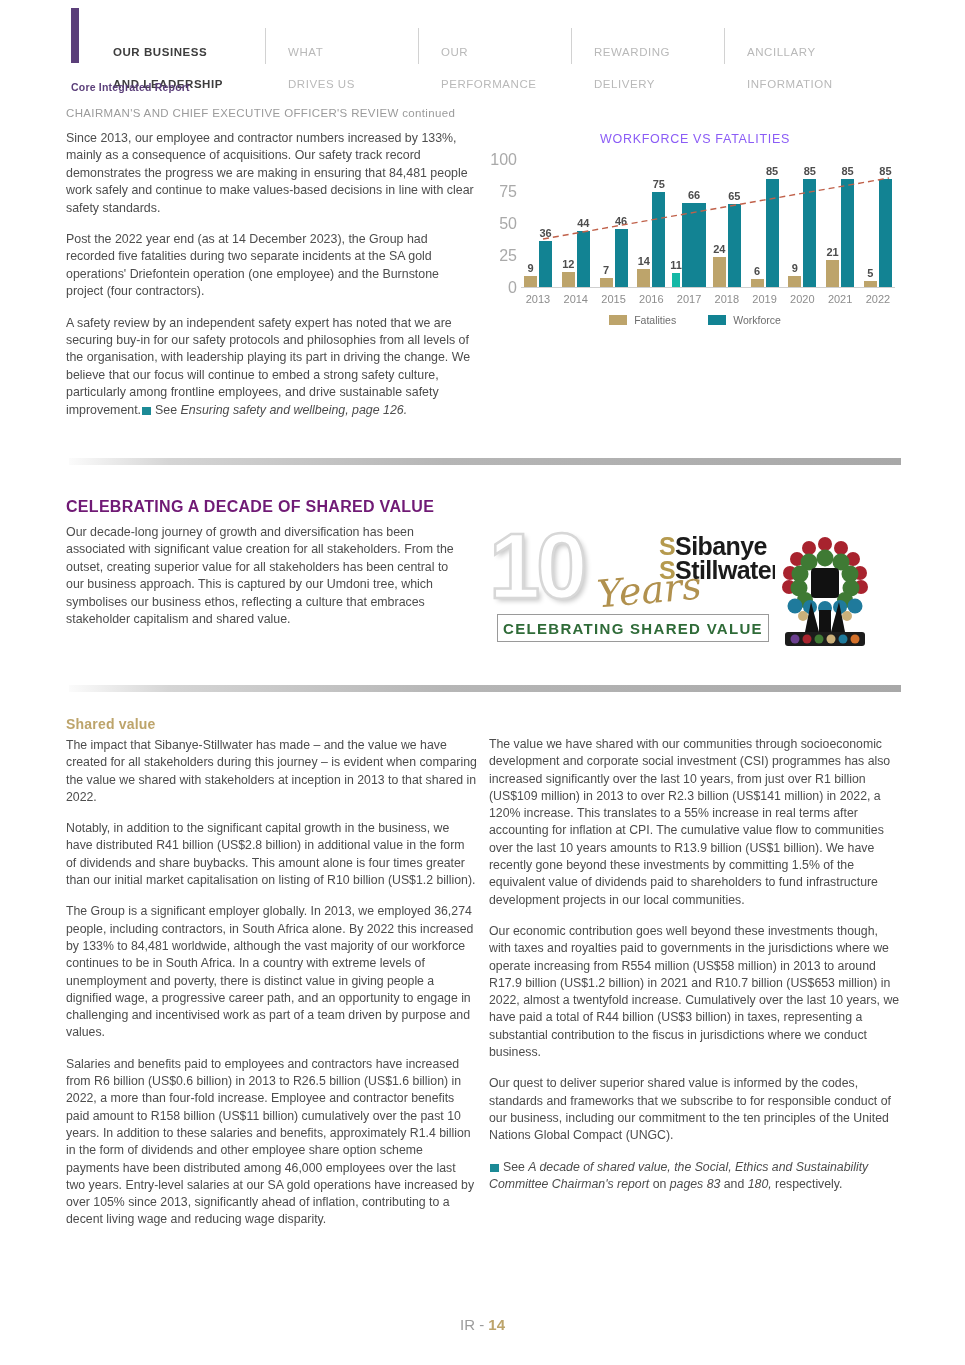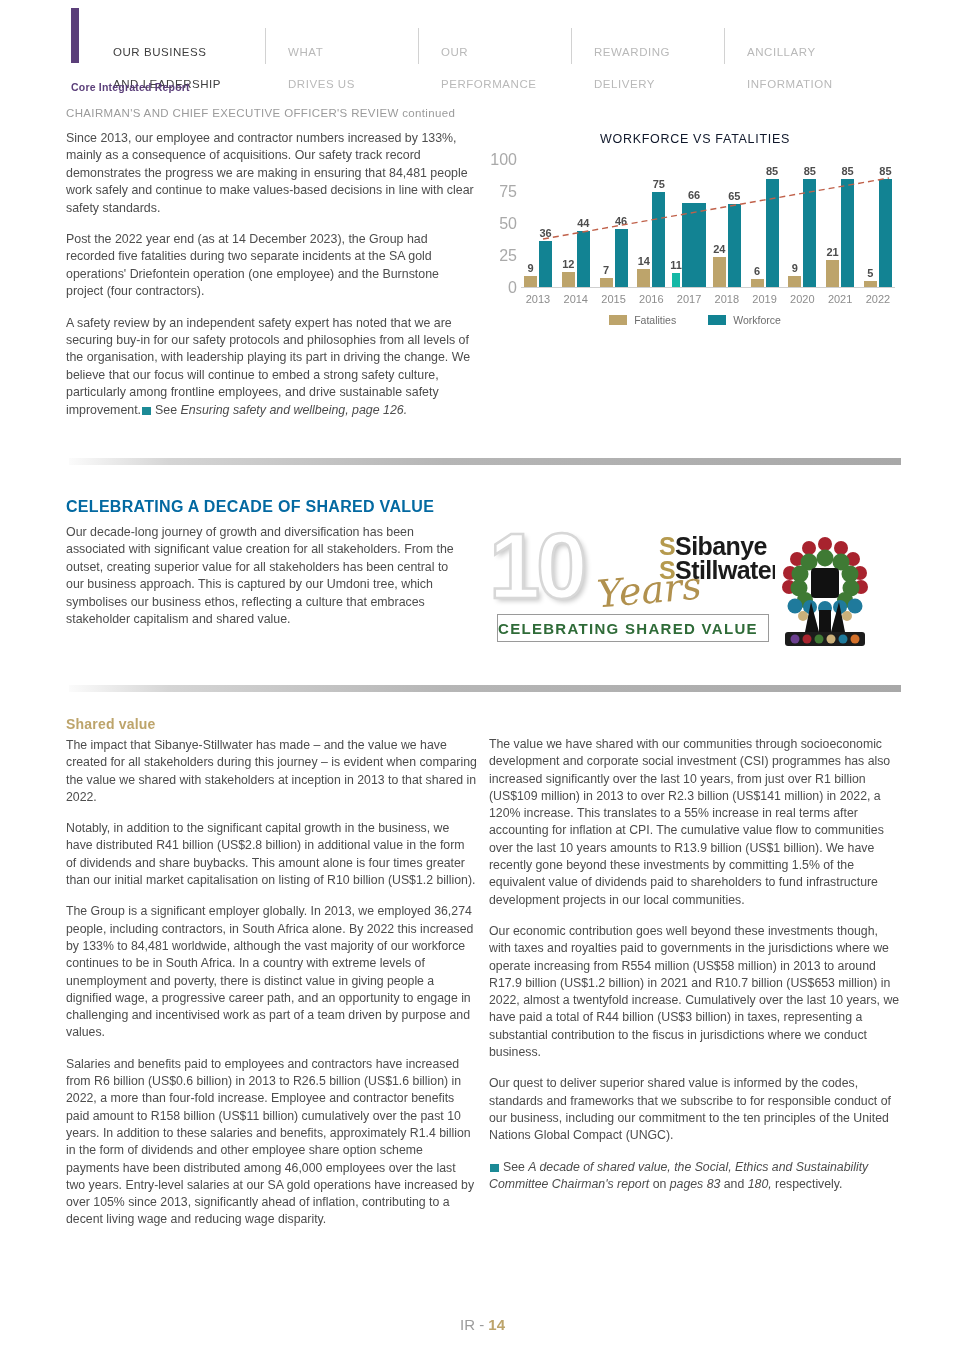--- a/index.html
+++ b/index.html
@@ -17,21 +17,21 @@
   .header { position:absolute; left:0; top:0; width:965px; height:86px; }
   .purple-bar {
     position:absolute; left:71px; top:8px; width:8px; height:55px;
     background:#5b3f7a;
   }
   .nav { position:absolute; left:113px; top:28px; display:flex; align-items:flex-start; }
   .nav-item {
     font-size:11.5px; letter-spacing:.55px; line-height:16px;
     text-transform:uppercase; white-space:pre-line;
   }
-  .nav-item.active { color:#3d3d3d; font-weight:normal; }
+  .nav-item.active { color:#3d3d3d; font-weight:bold; }
   .nav-item.dim { color:#b9b9b9; }
   .nav-sep { width:1px; height:36px; background:#d2d2d2; margin:0 22px; align-self:flex-start; }
   .w-ob { width:130px; }
   .w-gen { width:108px; }
   .core-report {
     position:absolute; left:71px; top:81px;
     font-size:10.5px; font-weight:bold; color:#5b3f7a; letter-spacing:.2px;
   }
 
   
@@ -46,21 +46,21 @@
   .col-left-1 p { margin:0 0 14px 0; }
   .ital { font-style:italic; }
   .mini-sq {
     display:inline-block; width:9px; height:8px; background:#1c8a96;
     margin:0 4px -1px 1px; vertical-align:baseline;
   }
 
   
   .chart-wrap { position:absolute; left:485px; top:132px; width:420px; height:210px; }
   .chart-title {
-    text-align:center; font-size:12.5px; color:#0f172a;
+    text-align:center; font-size:12.5px; color:#8b5cf6;
     letter-spacing:.7px; margin-bottom:14px;
   }
   .plot { position:relative; height:128px; margin:0 10px 0 36px; }
   .yaxis { position:absolute; left:-34px; top:0; width:30px; height:100%; }
   .ytick {
     position:absolute; right:0; font-size:16px; color:#a9a9a9;
     transform:translateY(-50%);
   }
   .bars {
     position:absolute; left:0; right:0; bottom:0; top:0;
@@ -90,21 +90,21 @@
   .divider {
     position:absolute; left:69px; width:832px; height:7px;
     background:linear-gradient(90deg,#fbfbfb 0%,#d5d5d5 12%,#b6b6b6 45%,#a8a8a8 100%);
   }
   .divider.d1 { top:458px; }
   .divider.d2 { top:685px; }
 
   
   .sec2-title {
     position:absolute; left:66px; top:498px;
-    font-size:16px; font-weight:bold; color:#0369a1; letter-spacing:.3px;
+    font-size:16px; font-weight:bold; color:#701a75; letter-spacing:.3px;
   }
   .sec2-body {
     position:absolute; left:66px; top:524px; width:400px;
     font-size:12.4px; line-height:17.4px; color:#4d4d4d;
   }
 
   
   .logo-block { position:absolute; left:487px; top:520px; width:390px; height:130px;text-decoration:underline; }
   .ten-wrap { position:absolute; left:0; top:6px; width:280px; height:106px; }
   .ten-digits {
@@ -116,21 +116,21 @@
   }
   .years-script {
     position:absolute; left:110px; top:42px;
     font-family:"DejaVu Serif", serif; font-style:italic;
     font-size:38px; color:#b59killer;
     color:#b1914e; transform:rotate(-5deg);
   }
   .csv-box {
     position:absolute; left:10px; top:88px; width:272px; height:28px;
     border:1.6px solid #9a9a9a; display:flex; align-items:center;
-    justify-content:flex-start;
+    justify-content:center;
   }
   .csv-text {
     font-size:15px; font-weight:bold; color:#2f6b38; letter-spacing:1.3px;
   }
   .sib-logo { position:absolute; left:172px; top:14px; width:190px; }
   .weareone {
     position:absolute; left:148px; top:-2px;
     font-size:7.5px; color:#6d6d6d; letter-spacing:.4px;
   }
   .sib-name {

